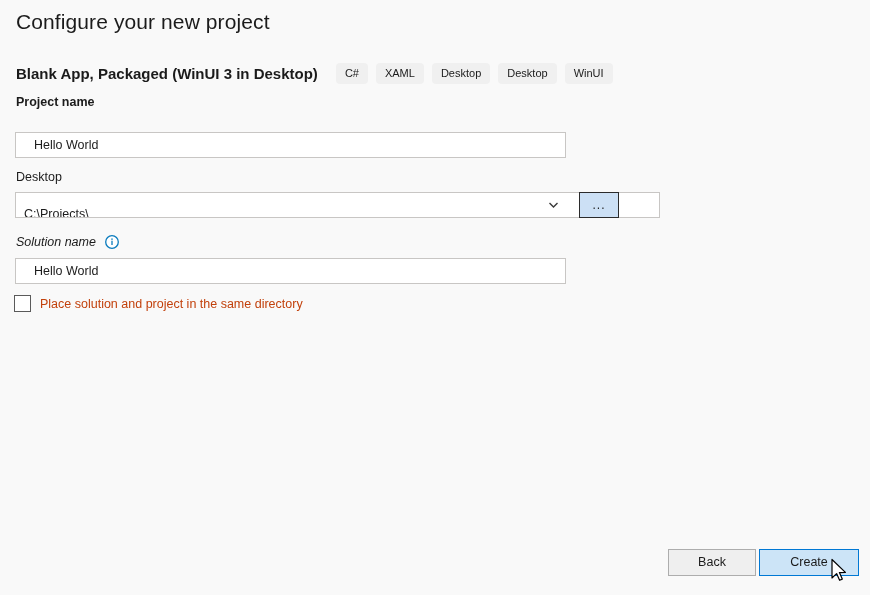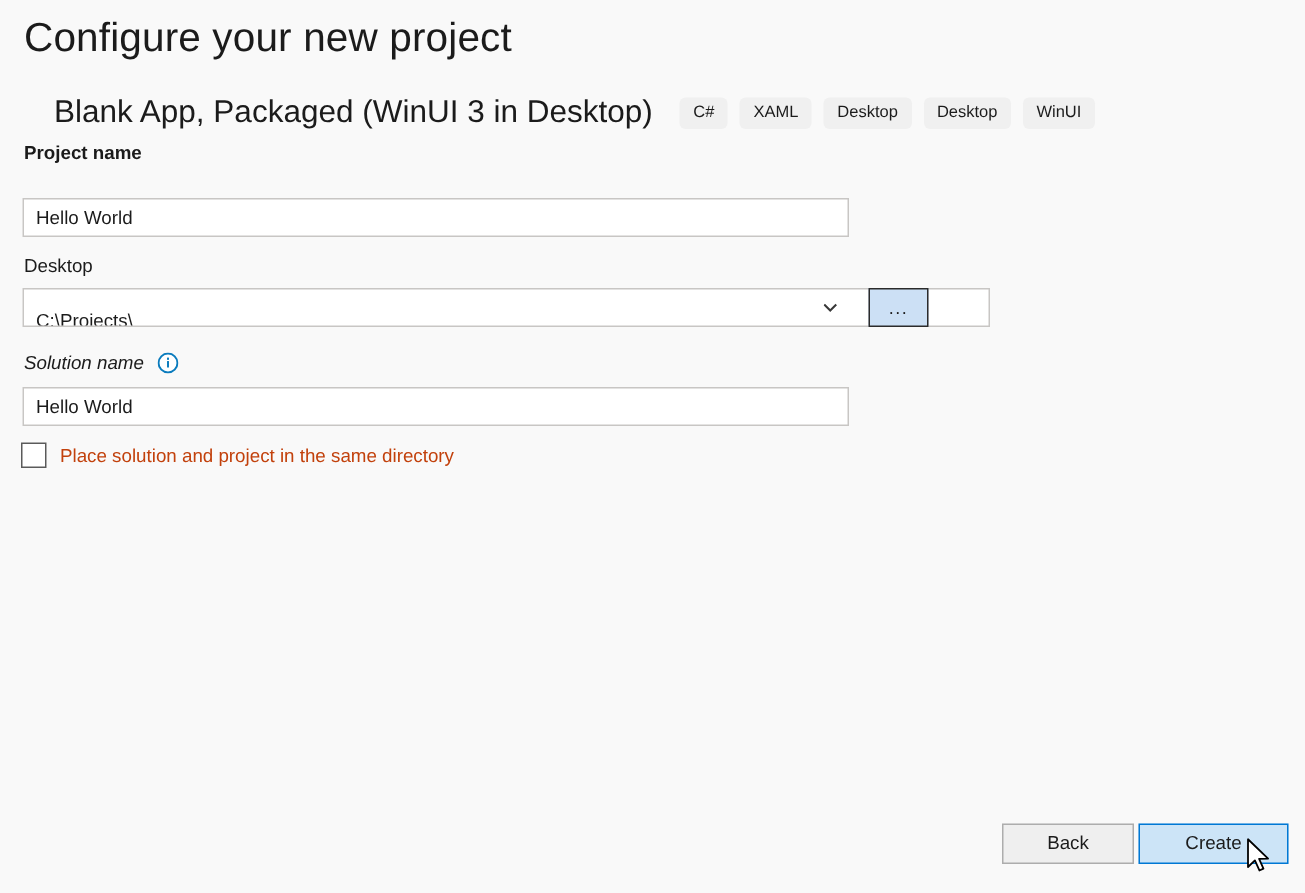--- a/index.html
+++ b/index.html
@@ -20,42 +20,41 @@
     position: absolute;
     inset: 0;
     padding: 0;
   }
 
   
   .page-title {
     position: absolute;
     left: 16px;
     top: 10px;
-    font-size: 27px;
+    font-size: 21px;
     font-weight: 400;
     letter-spacing: 0.1px;
     color: #1b1b1b;
     white-space: nowrap;
   }
 
   
   .subtitle-row {
     position: absolute;
     left: 16px;
     top: 63px;
     display: flex;
     align-items: center;
     white-space: nowrap;
   }
   .template-name {
-    font-size: 21px;
-    font-weight: 400;
+    font-size: 15px;
+    font-weight: 700;
     color: #1b1b1b;
     margin-right: 18px;
-    margin-left: 20px;
   }
   .tags {
     display: flex;
     align-items: center;
     gap: 8px;
   }
   .tag {
     background: #f0f0f0;
     border-radius: 4px;
     font-size: 11px;
@@ -76,21 +75,21 @@
     position: absolute;
     left: 15px;
     width: 551px;
     height: 26px;
     background: #ffffff;
     border: 1px solid #c8c6c4;
     box-sizing: border-box;
     font-family: "Liberation Sans", sans-serif;
     font-size: 12.5px;
     color: #1b1b1b;
-    padding: 0 8px;
+    padding: 0 18px;
     line-height: 24px;
     outline: none;
   }
   .combo-wrap {
     position: absolute;
     left: 15px;
     top: 192px;
     width: 551px;
     height: 26px;
   }

